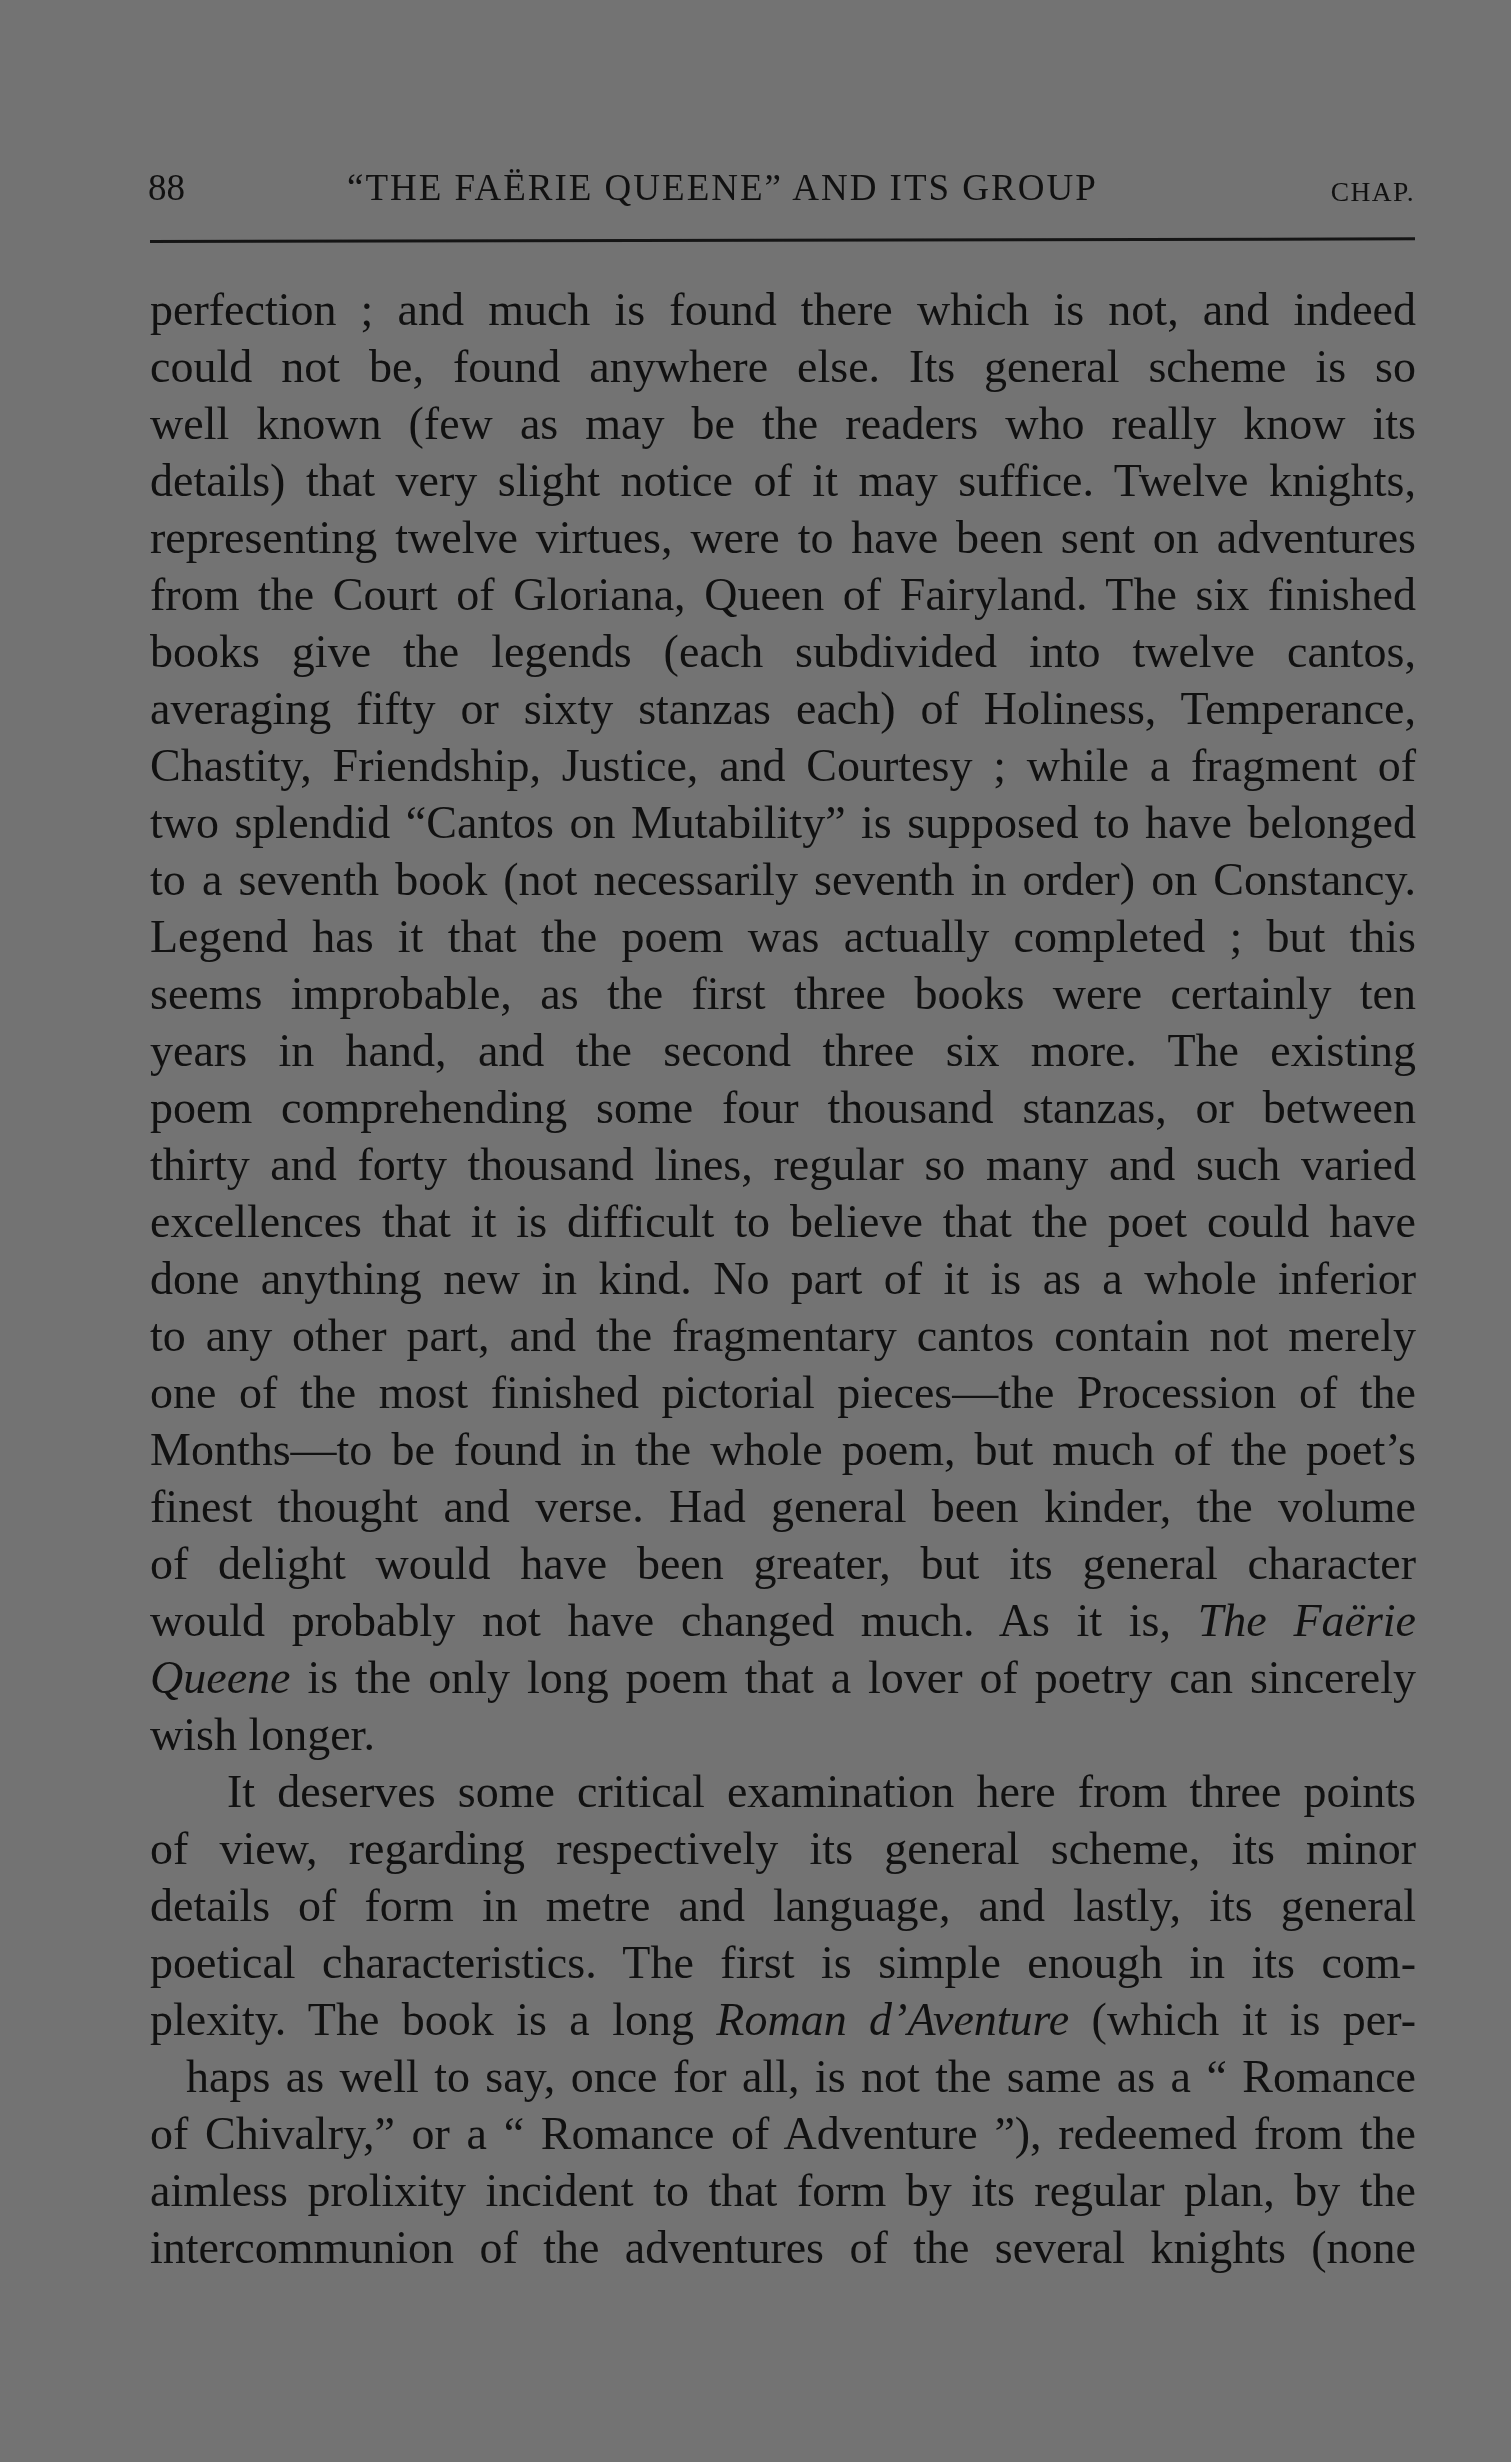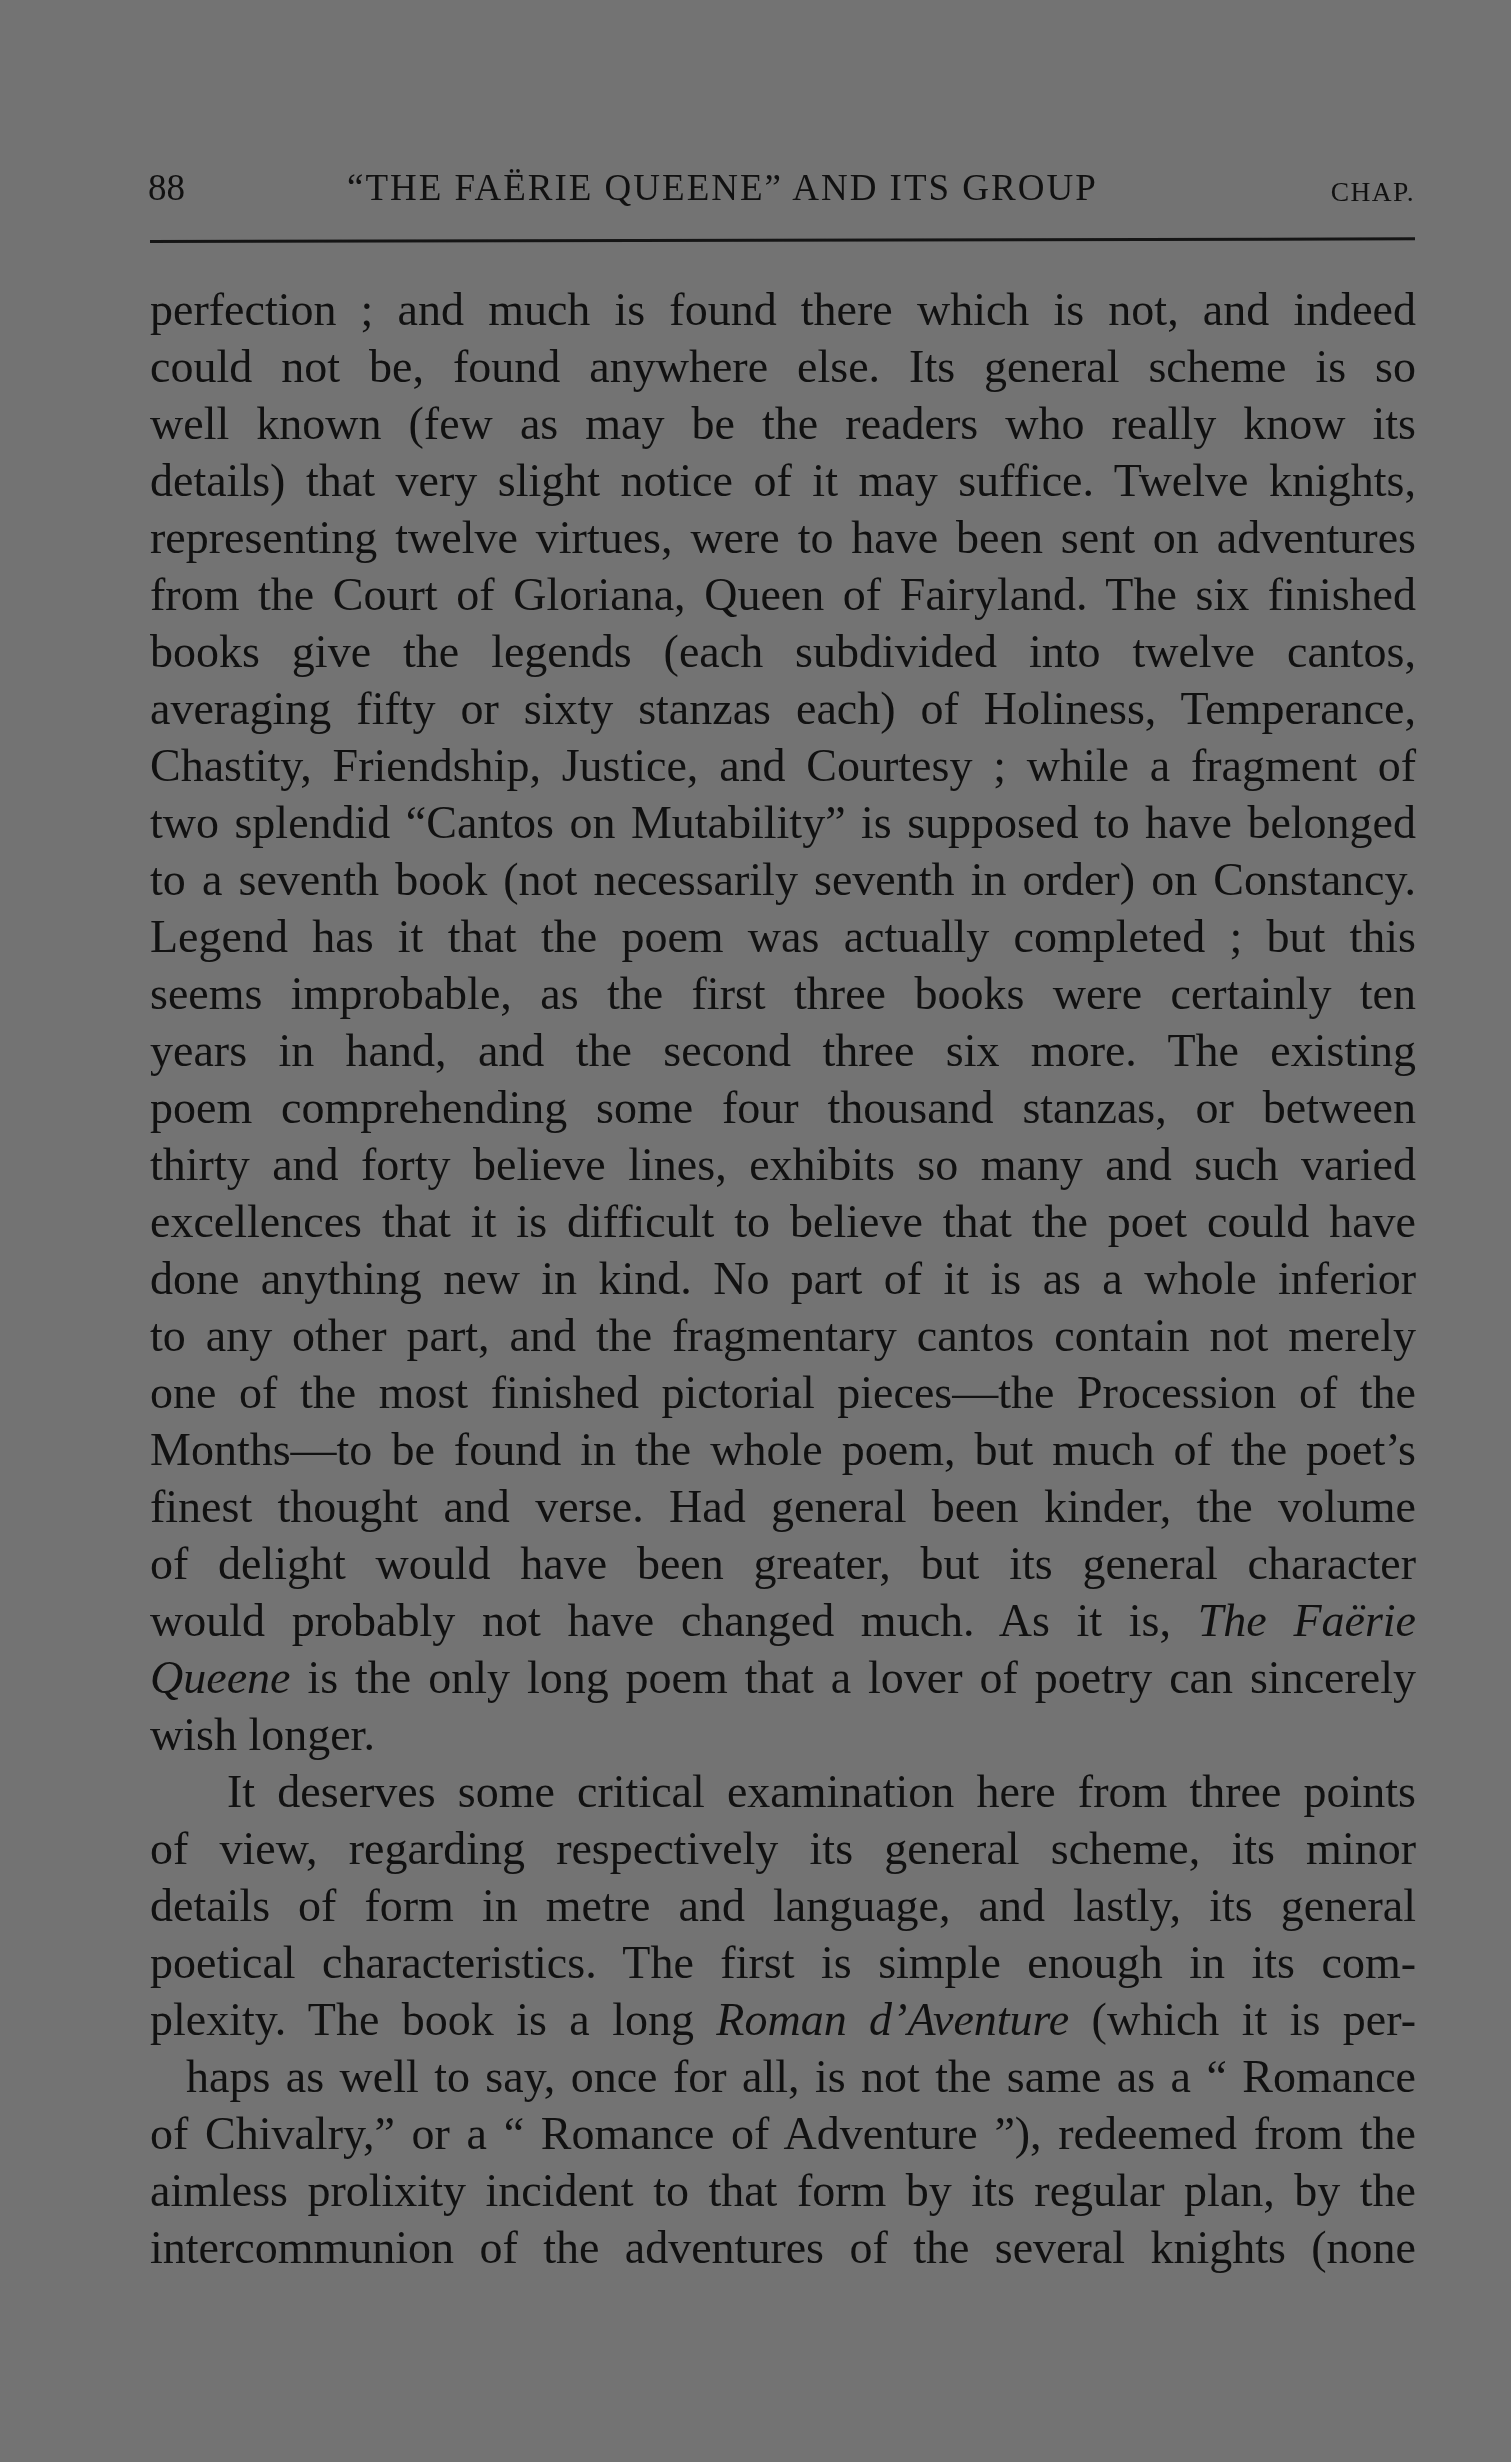--- a/index.html
+++ b/index.html
@@ -37,21 +37,21 @@
     <span class="line" style="white-space: normal; text-align-last: justify;">from the Court of Gloriana, Queen of Fairyland.  The six finished</span>
     <span class="line" style="white-space: normal; text-align-last: justify;">books give the legends (each subdivided into twelve cantos,</span>
     <span class="line" style="white-space: normal; text-align-last: justify;">averaging fifty or sixty stanzas each) of Holiness, Temperance,</span>
     <span class="line" style="white-space: normal; text-align-last: justify;">Chastity, Friendship, Justice, and Courtesy ; while a fragment of</span>
     <span class="line" style="white-space: normal; text-align-last: justify;">two splendid “Cantos on Mutability” is supposed to have belonged</span>
     <span class="line" style="white-space: normal; text-align-last: justify;">to a seventh book (not necessarily seventh in order) on Constancy.</span>
     <span class="line" style="white-space: normal; text-align-last: justify;">Legend has it that the poem was actually completed ; but this</span>
     <span class="line" style="white-space: normal; text-align-last: justify;">seems improbable, as the first three books were certainly ten</span>
     <span class="line" style="white-space: normal; text-align-last: justify;">years in hand, and the second three six more.  The existing</span>
     <span class="line" style="white-space: normal; text-align-last: justify;">poem comprehending some four thousand stanzas, or between</span>
-    <span class="line" style="white-space: normal; text-align-last: justify;">thirty and forty believe lines, exhibits so many and such varied</span>
+    <span class="line" style="white-space: normal; text-align-last: justify;">thirty and forty thousand lines, regular so many and such varied</span>
     <span class="line" style="white-space: normal; text-align-last: justify;">excellences that it is difficult to believe that the poet could have</span>
     <span class="line" style="white-space: normal; text-align-last: justify;">done anything new in kind.  No part of it is as a whole inferior</span>
     <span class="line" style="white-space: normal; text-align-last: justify;">to any other part, and the fragmentary cantos contain not merely</span>
     <span class="line" style="white-space: normal; text-align-last: justify;">one of the most finished pictorial pieces—the Procession of the</span>
     <span class="line" style="white-space: normal; text-align-last: justify;">Months—to be found in the whole poem, but much of the poet’s</span>
     <span class="line" style="white-space: normal; text-align-last: justify;">finest thought and verse.  Had general been kinder, the volume</span>
     <span class="line" style="white-space: normal; text-align-last: justify;">of delight would have been greater, but its general character</span>
     <span class="line" style="white-space: normal; text-align-last: justify;"><span>would probably not have changed much.  As it is, </span><i>The Faërie</i><span></span></span>
     <span class="line" style="white-space: normal; text-align-last: justify;"><i>Queene</i><span> is the only long poem that a lover of poetry can sincerely</span></span>
     <span class="line last">wish longer.</span>

